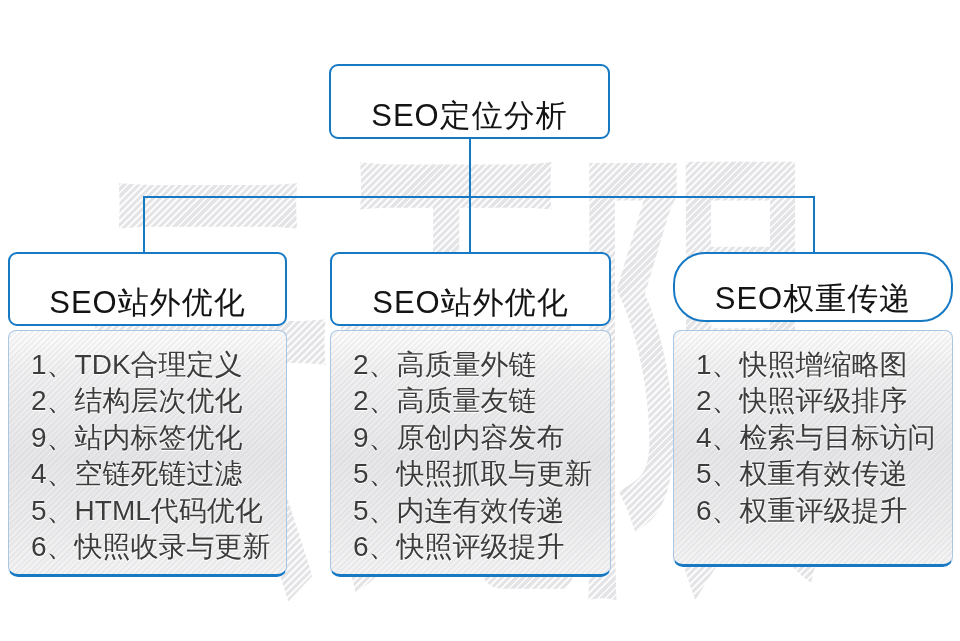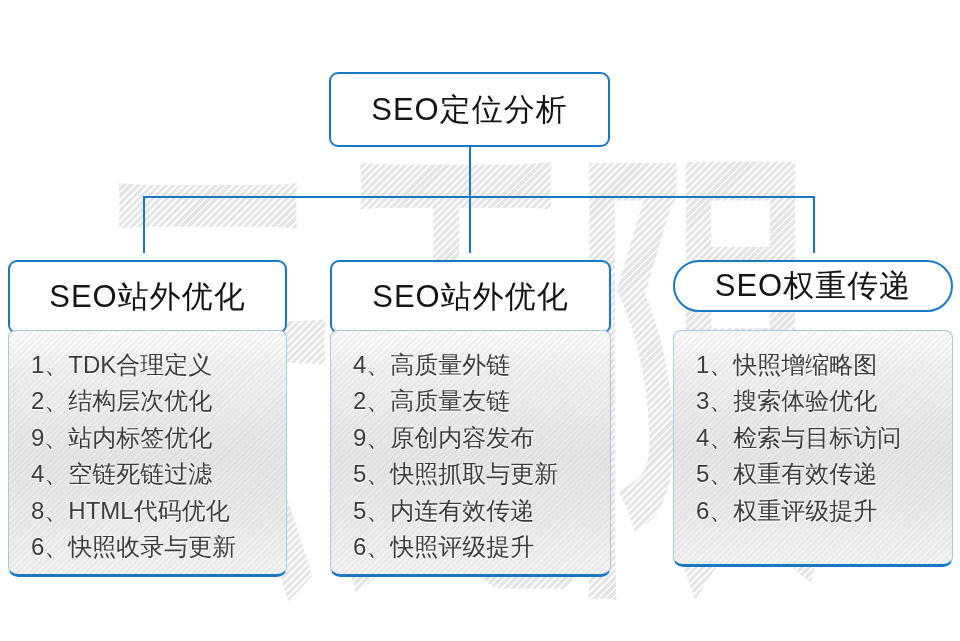--- a/index.html
+++ b/index.html
@@ -50,53 +50,52 @@
   }
 
   
   .node-head {
     position: absolute;
     z-index: 3;
     background: #ffffff;
     border: 2px solid #1779c4;
     border-radius: 9px;
     display: flex;
-    align-items: center;
+    align-items: flex-end;
     justify-content: center;
     font-size: 31px;
     color: #141414;
     letter-spacing: 1px;
     white-space: nowrap;
-    margin-top: 8px;
   }
   .root-box { left: 329px; top: 64px; width: 281px; height: 75px; }
   .head-1 { left: 8px;   top: 252px; width: 279px; height: 74px; }
   .head-2 { left: 330px; top: 252px; width: 281px; height: 74px; }
-  .head-3 { left: 673px; top: 252px; width: 280px; height: 52px; border-radius: 32px; }
+  .head-3 { left: 673px; top: 252px; width: 280px; height: 70px; border-radius: 32px; }
 
   .node-body {
     position: absolute;
     z-index: 3;
     border: 1px solid #a9c6e2;
     border-bottom: 3px solid #1779c4;
     border-radius: 8px 8px 10px 10px;
     background-image:
       repeating-linear-gradient(135deg,
         rgba(175,175,182,0.14) 0px, rgba(175,175,182,0.14) 2px,
         rgba(255,255,255,0) 2px, rgba(255,255,255,0) 4px),
       linear-gradient(180deg,
         #fdfdfd 0%, #f1f1f2 16%, #e7e7e9 52%, #ededee 80%, #f4f4f5 100%);
     padding: 16px 10px 0 22px;
   }
   .body-1 { left: 8px;   top: 330px; width: 279px; height: 247px; }
   .body-2 { left: 330px; top: 330px; width: 281px; height: 247px; }
   .body-3 { left: 673px; top: 330px; width: 280px; height: 237px; }
 
   .list-item {
-    font-size: 24px;
+    font-size: 28px;
     line-height: 36.4px;
     color: #3c3c3c;
     white-space: nowrap;
     text-shadow: 0 1px 0 #ffffff, 0 0 2px #ffffff;
   }
 </style>
 </head>
 <body>
 
 <div class="canvas">
@@ -115,40 +114,40 @@
   </div>
 
   <div class="node-head head-1">
     <span>SEO站外优化</span>
   </div>
   <div class="node-body body-1">
     <div class="list-item">1、TDK合理定义</div>
     <div class="list-item">2、结构层次优化</div>
     <div class="list-item">9、站内标签优化</div>
     <div class="list-item">4、空链死链过滤</div>
-    <div class="list-item">8、HTML代码优化</div>
+    <div class="list-item">5、HTML代码优化</div>
     <div class="list-item">6、快照收录与更新</div>
   </div>
 
   <div class="node-head head-2">
     <span>SEO站外优化</span>
   </div>
   <div class="node-body body-2">
-    <div class="list-item">4、高质量外链</div>
+    <div class="list-item">2、高质量外链</div>
     <div class="list-item">2、高质量友链</div>
     <div class="list-item">9、原创内容发布</div>
     <div class="list-item">5、快照抓取与更新</div>
     <div class="list-item">5、内连有效传递</div>
     <div class="list-item">6、快照评级提升</div>
   </div>
 
   <div class="node-head head-3">
     <span>SEO权重传递</span>
   </div>
   <div class="node-body body-3">
     <div class="list-item">1、快照增缩略图</div>
-    <div class="list-item">3、搜索体验优化</div>
+    <div class="list-item">2、快照评级排序</div>
     <div class="list-item">4、检索与目标访问</div>
     <div class="list-item">5、权重有效传递</div>
     <div class="list-item">6、权重评级提升</div>
   </div>
 
 </div>
 
 </body></html>

